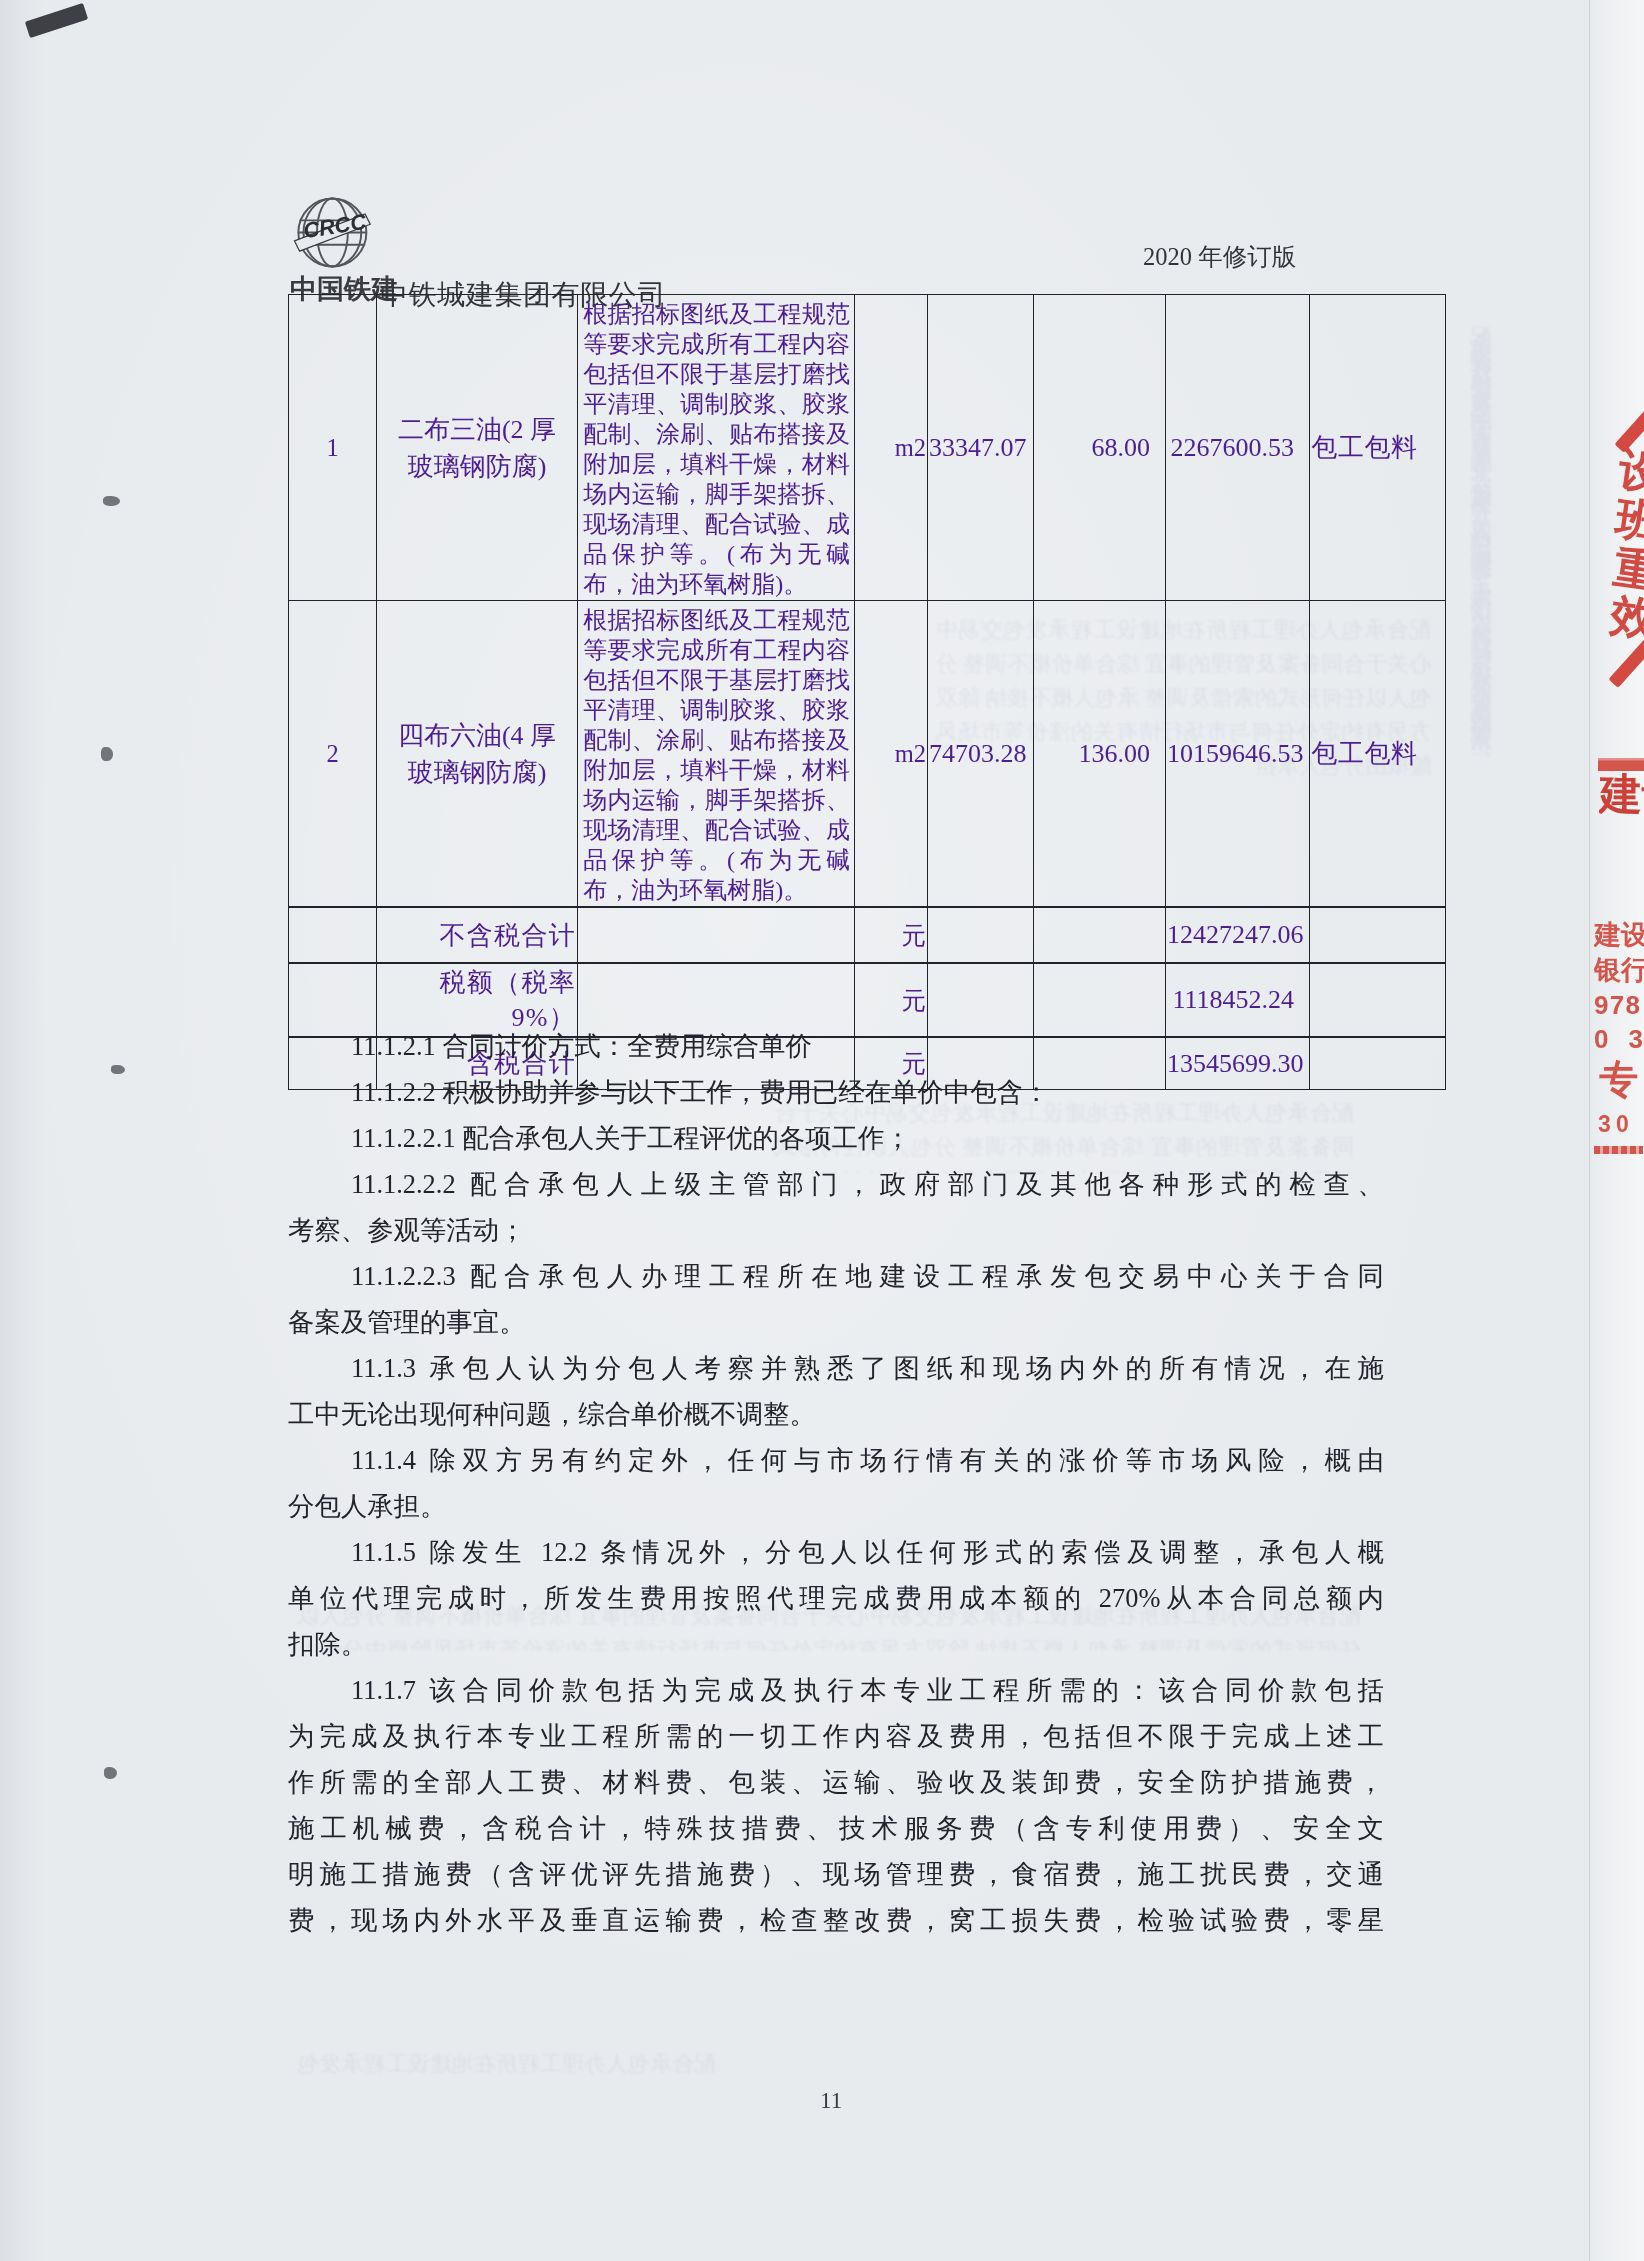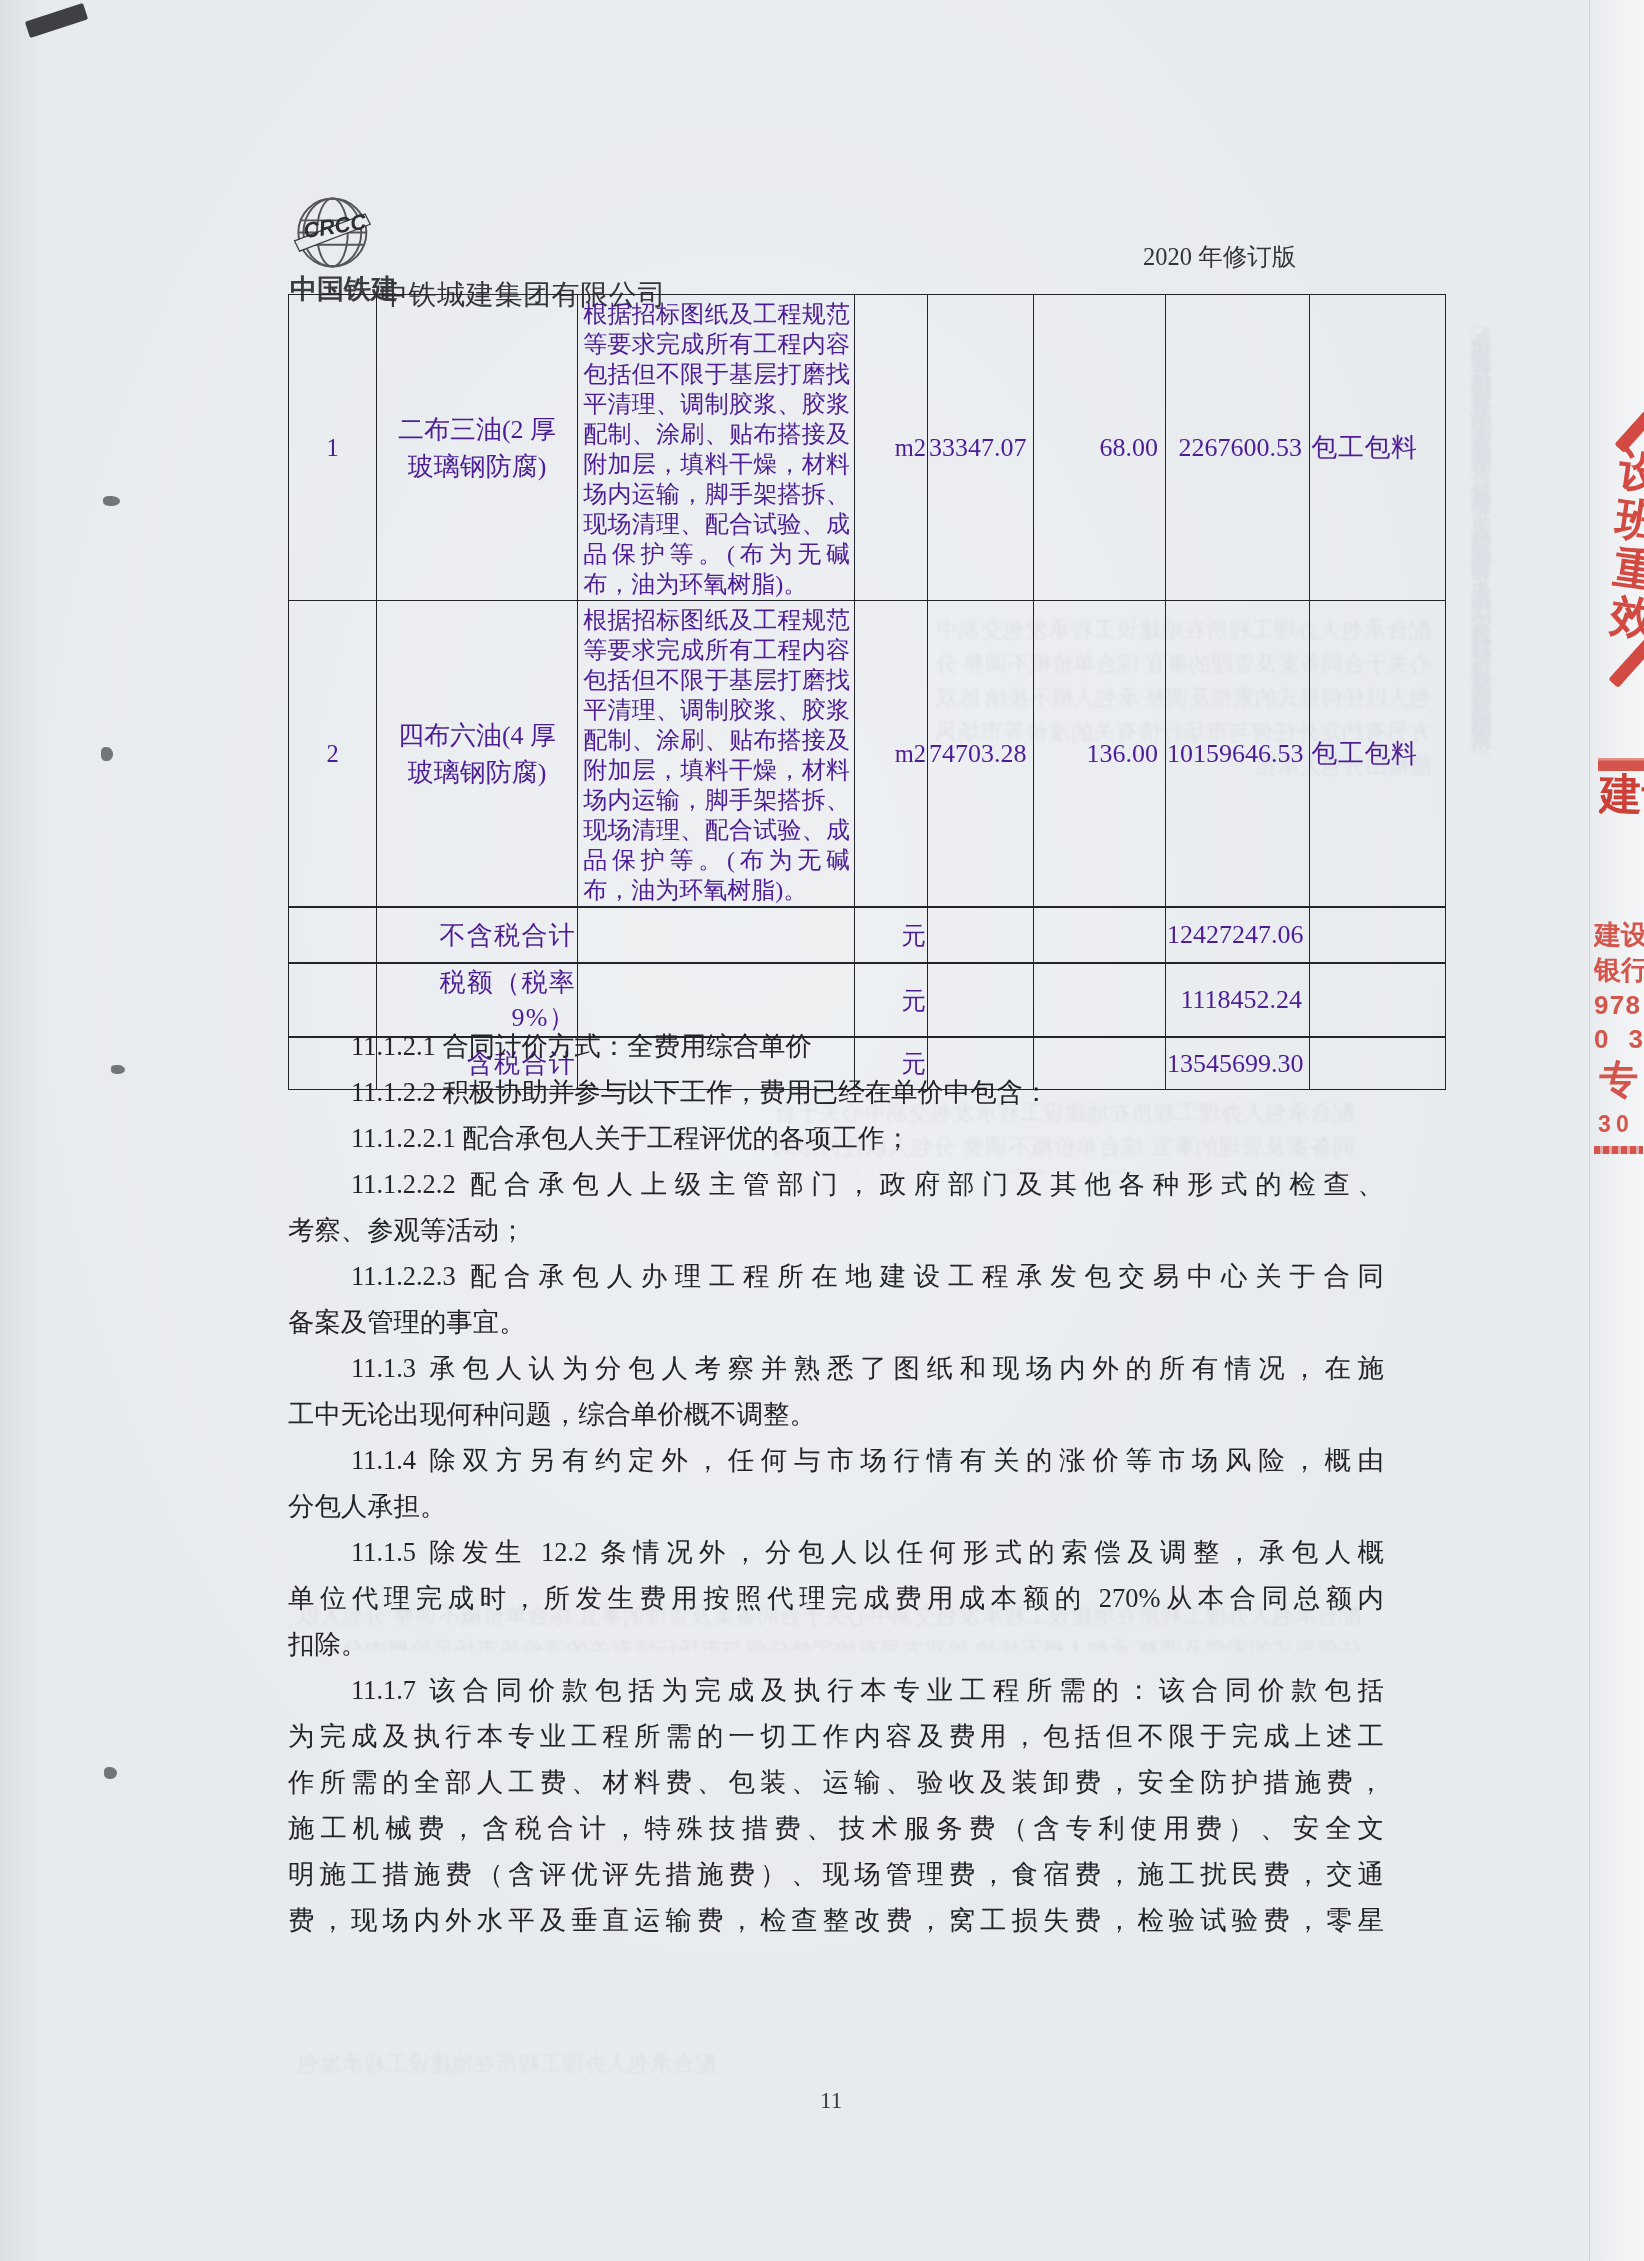--- a/index.html
+++ b/index.html
@@ -33,21 +33,21 @@
 
   
   .sheet{position:absolute;left:288px;top:294px;}
   table{border-collapse:collapse;table-layout:fixed;width:1156px;}
   td{border:1.9px solid #23232c;overflow:hidden;vertical-align:middle;font-size:25px;color:#4c1d95;}
   td.c-no{text-align:center;font-size:24.5px;}
   td.c-name{text-align:center;font-size:26px;line-height:37px;padding:0 9px;}
   td.c-desc{vertical-align:top;text-align:justify;text-justify:inter-character;
     font-size:24px;line-height:30px;padding:3.9px 3.9px 1.3px 5.2px;}
   td.c-unit{text-align:right;font-size:24.5px;}
-  td.c-num{text-align:right;padding-right:7px;font-size:26px;}
+  td.c-num{text-align:right;padding-right:15px;font-size:26px;}
   td.c-remark{text-align:left;padding-left:1.3px;font-size:26px;letter-spacing:0.6px;}
   td.c-sumlabel{text-align:right;font-size:26px;letter-spacing:1.3px;}
   tr.sum td{border-top-width:2.6px;}
 
   
   .clauses{position:absolute;left:288px;top:1023px;width:1096px;}
   .bline{height:46px;line-height:46px;font-size:26.4px;white-space:nowrap;color:#23232c;}
   .bline.fill{white-space:normal;text-align:justify;text-align-last:justify;text-justify:inter-character;height:46px;overflow:hidden;}
   .bline.ind{padding-left:63px;}
 

